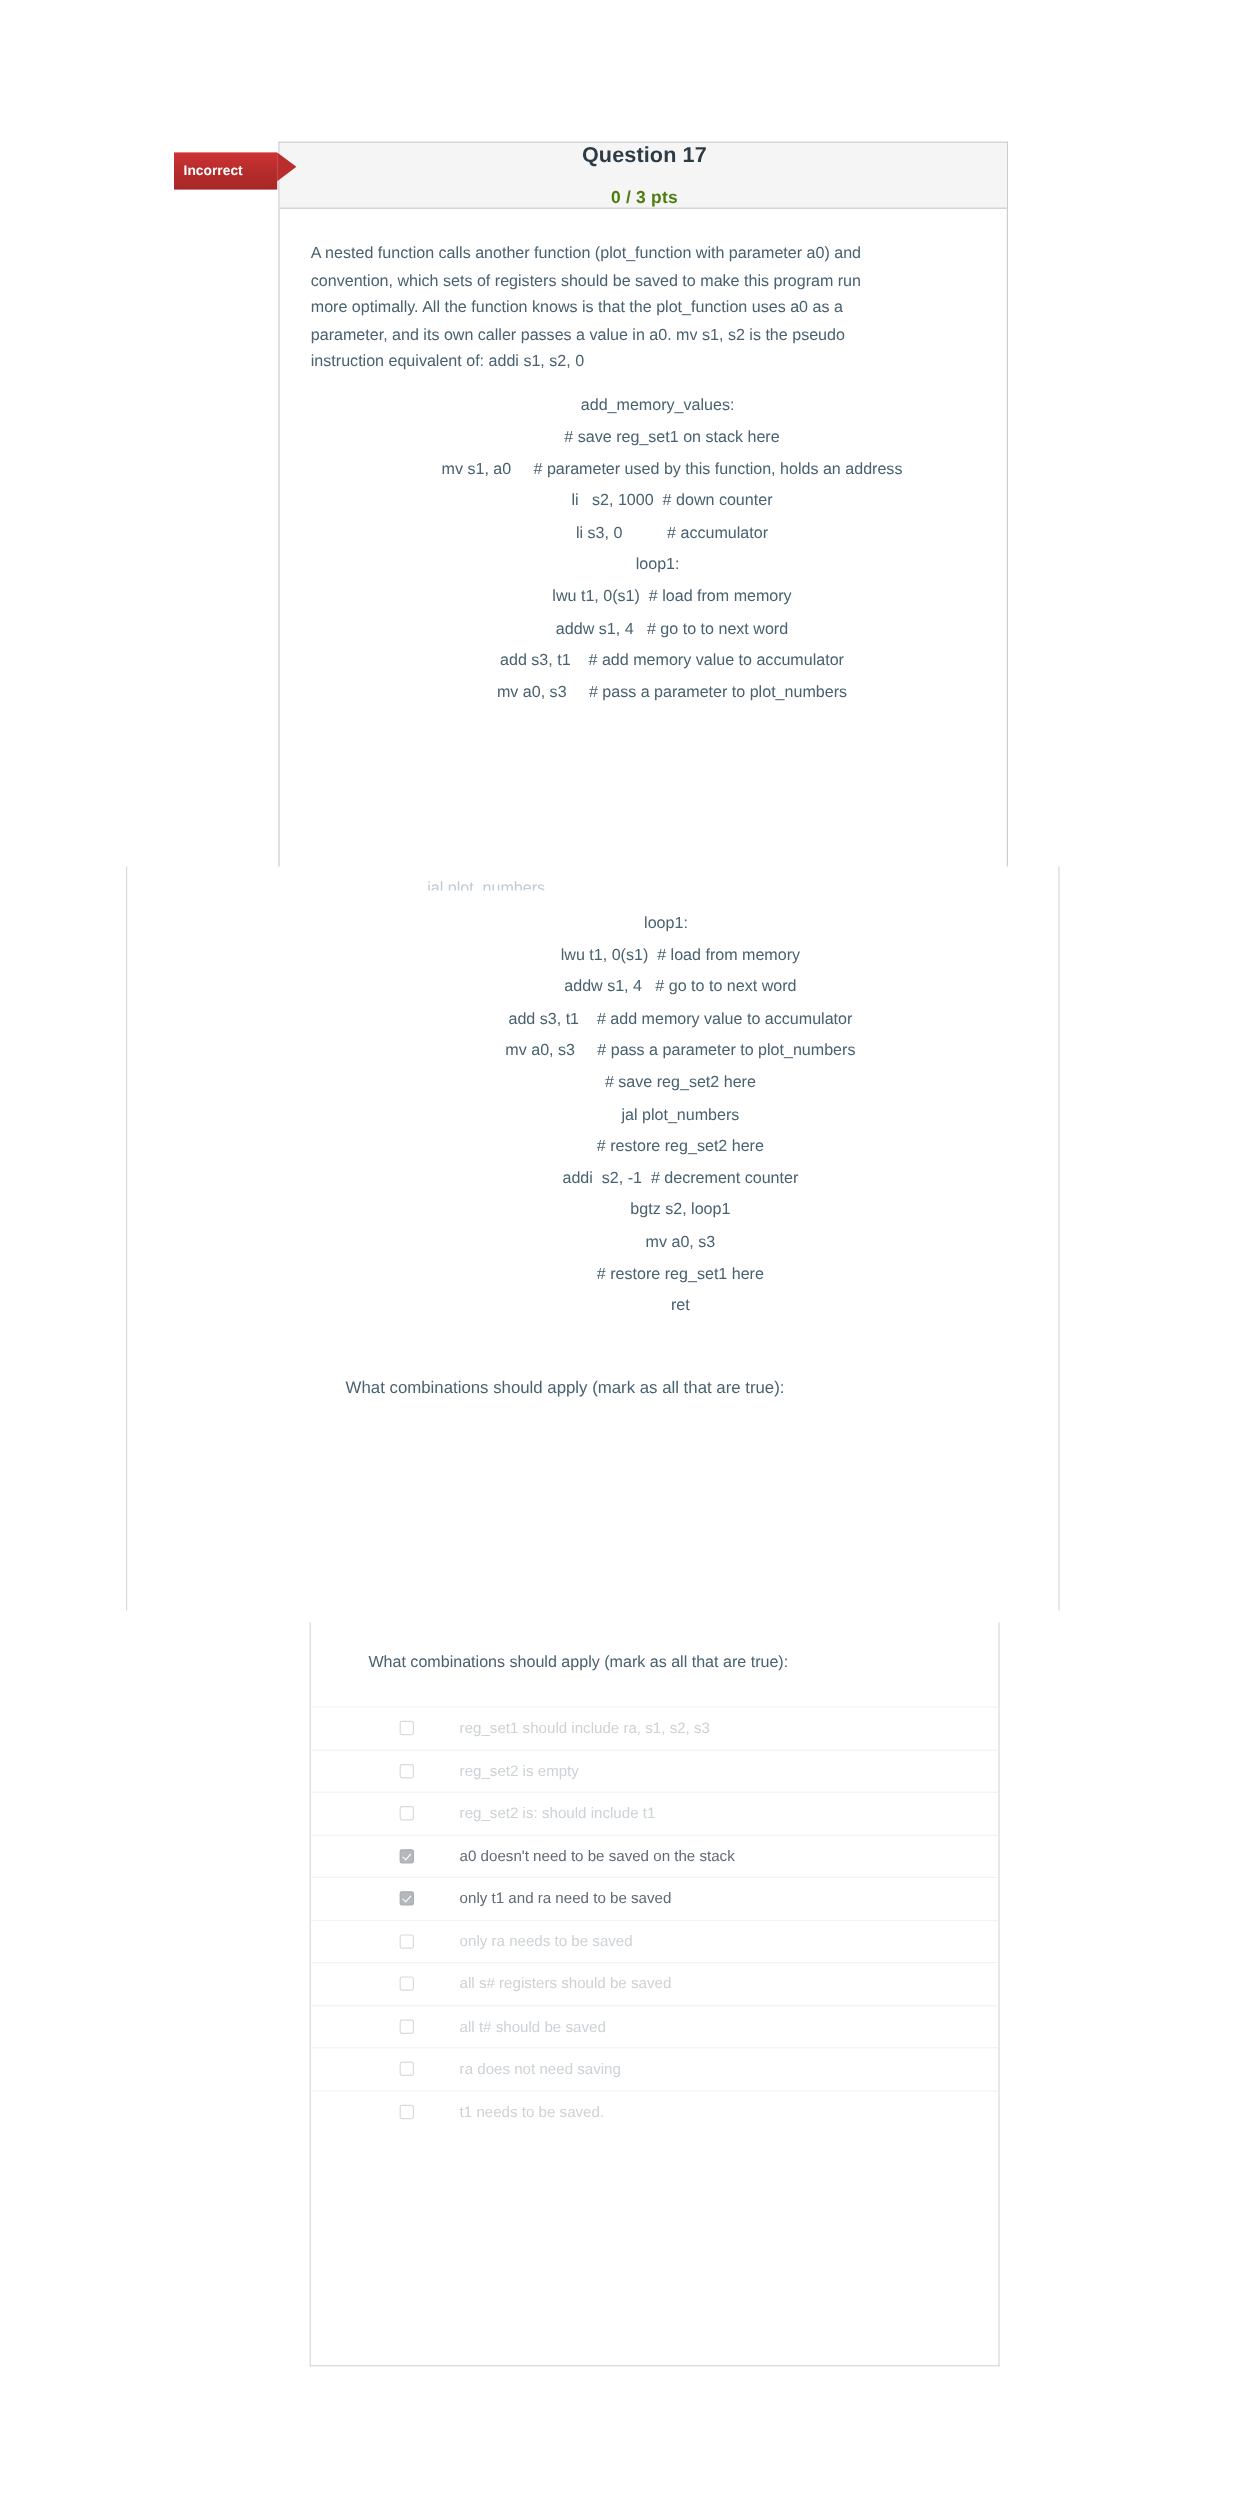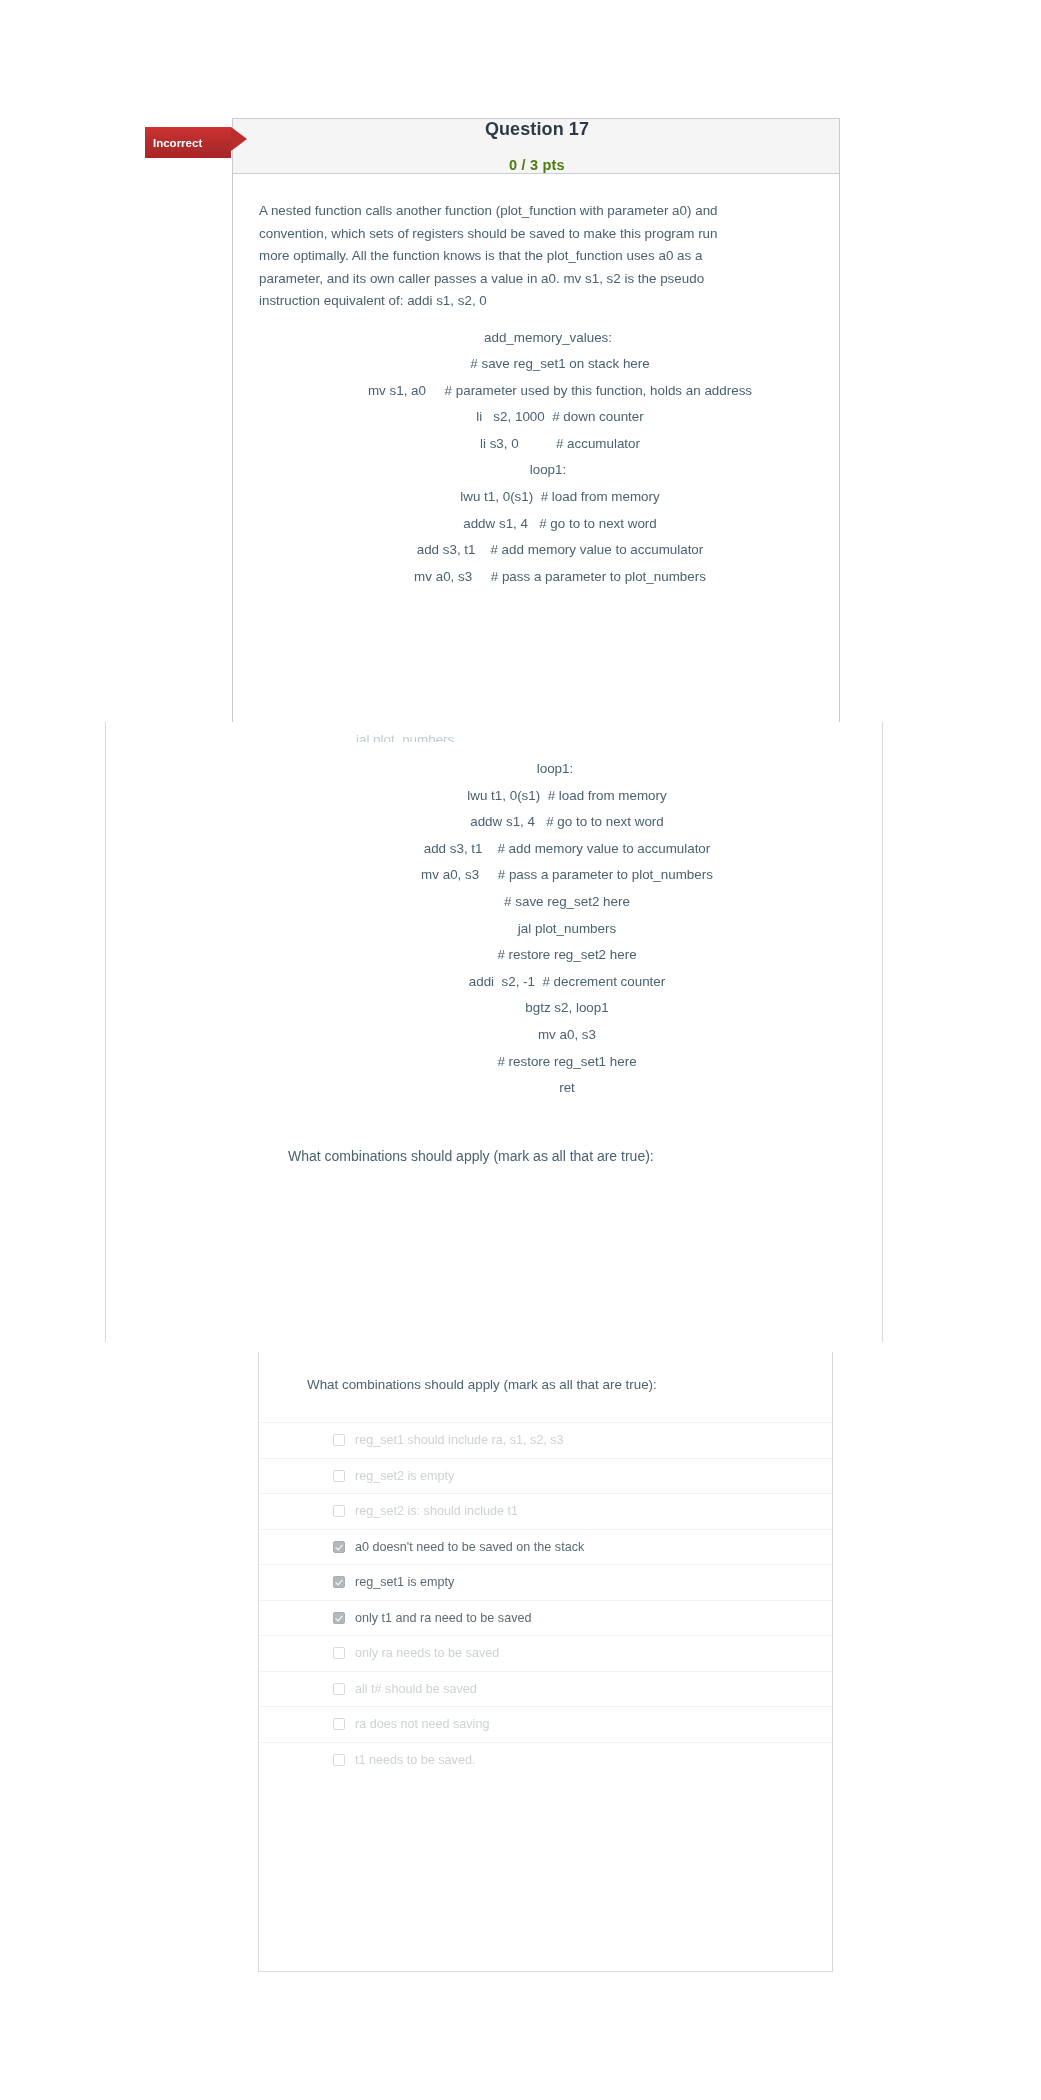--- a/index.html
+++ b/index.html
@@ -151,20 +151,21 @@
     padding-left: 48px;
     padding-bottom: 26px;
   }
   .answer-row {
     display: flex;
     align-items: center;
     height: 35.5px;
     border-top: 1px solid #f0f2f3;
     padding-left: 74px;
     box-sizing: border-box;
+    gap: 28px;
   }
   .answer-row:first-of-type { border-top: 1px solid #eceff1; }
   .ans-box {
     width: 12px;
     height: 12px;
     border: 1px solid #d7dade;
     border-radius: 2px;
     background: #ffffff;
     flex: 0 0 auto;
     margin-right: 10px;
@@ -268,29 +269,29 @@
     <div class="answer-row">
       <span class="ans-box"></span>
       <span class="ans-label">reg_set2 is: should include t1</span>
     </div>
     <div class="answer-row selected">
       <span class="ans-box"></span>
       <span class="ans-label">a0 doesn't need to be saved on the stack</span>
     </div>
     <div class="answer-row selected">
       <span class="ans-box"></span>
-      <span class="ans-label">reg_set1 is empty</span>
-    </div>
-    <div class="answer-row selected">
-      <span class="ans-box"></span>
       <span class="ans-label">only t1 and ra need to be saved</span>
     </div>
     <div class="answer-row">
       <span class="ans-box"></span>
       <span class="ans-label">only ra needs to be saved</span>
+    </div>
+    <div class="answer-row">
+      <span class="ans-box"></span>
+      <span class="ans-label">all s# registers should be saved</span>
     </div>
     <div class="answer-row">
       <span class="ans-box"></span>
       <span class="ans-label">all t# should be saved</span>
     </div>
     <div class="answer-row">
       <span class="ans-box"></span>
       <span class="ans-label">ra does not need saving</span>
     </div>
     <div class="answer-row">

